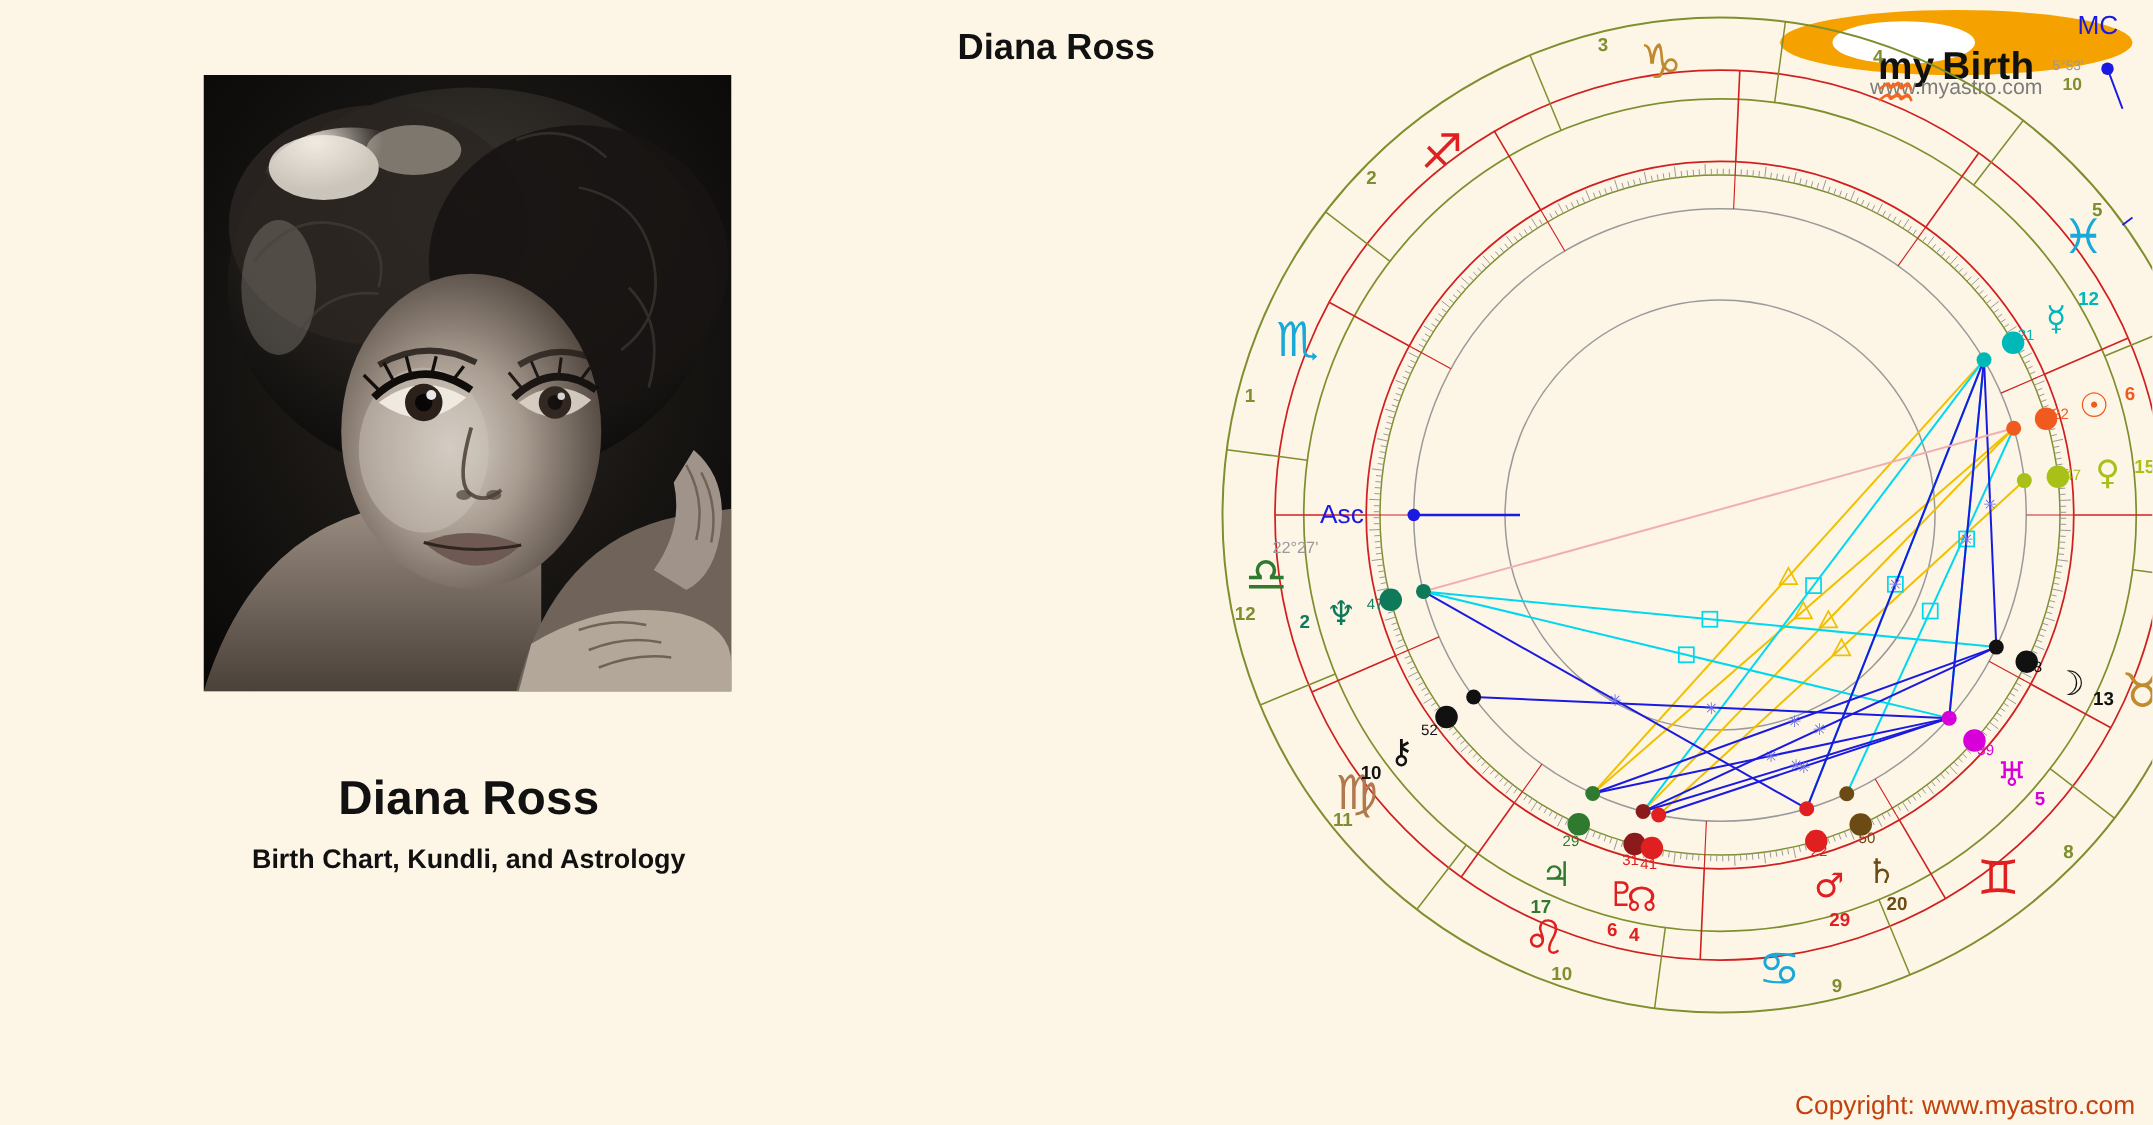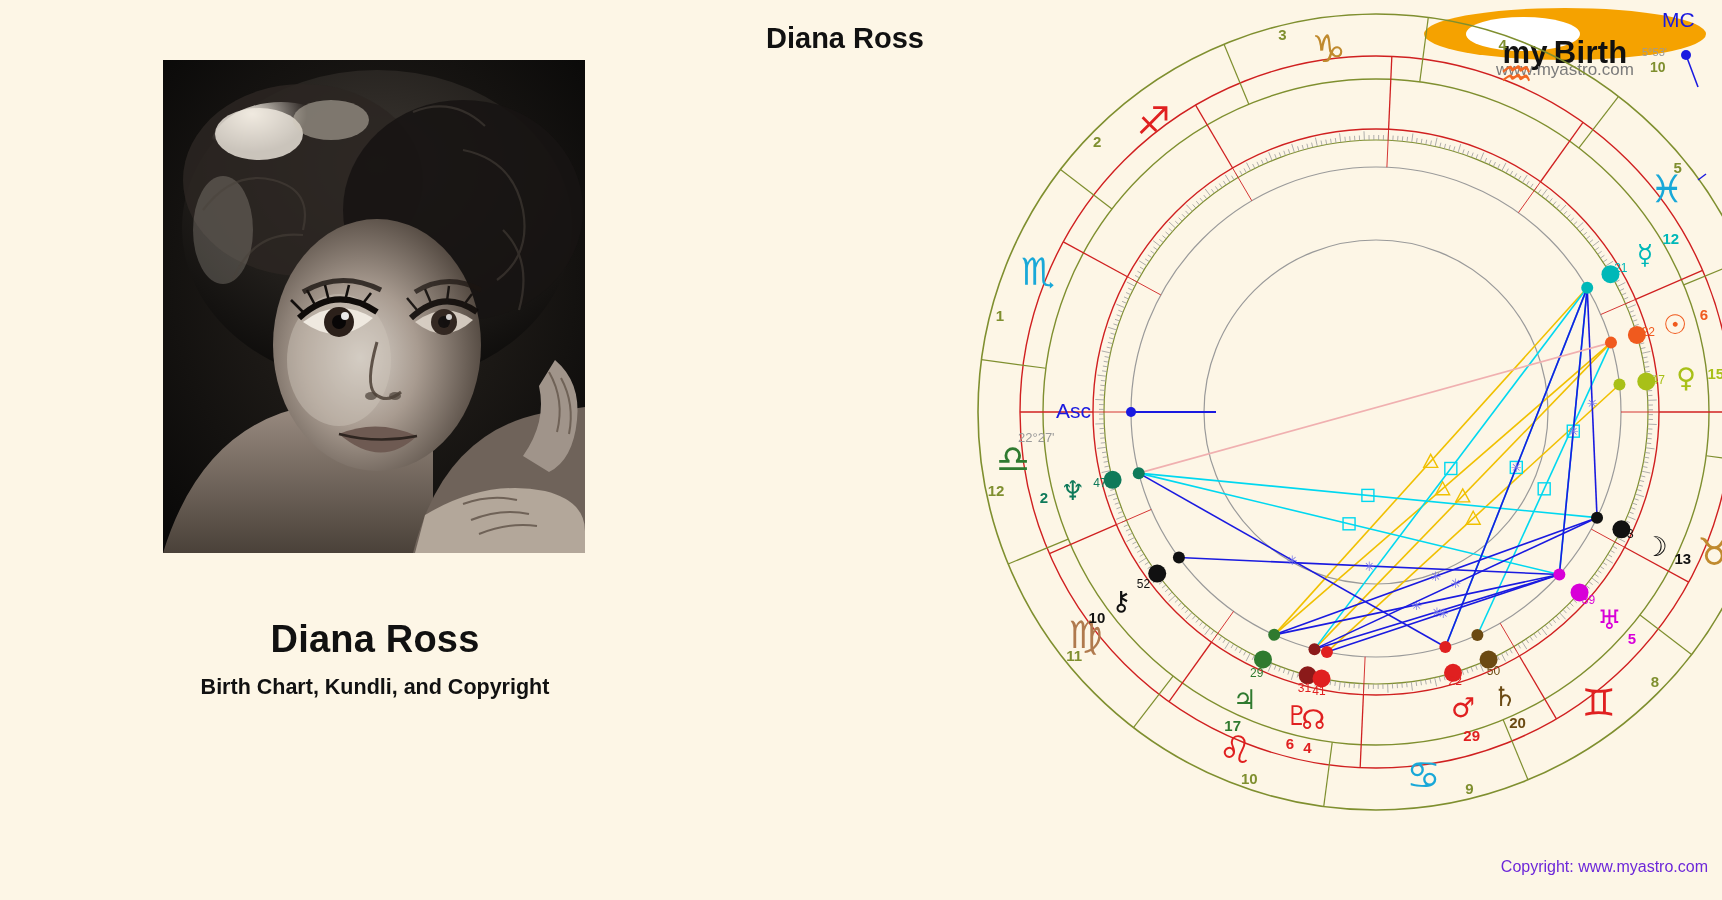--- a/index.html
+++ b/index.html
@@ -45,22 +45,22 @@
     font-size:31px;font-weight:bold;color:#111;
     letter-spacing:.3px;
   }
   .brand-text .my{margin-right:6px;}
   .brand-url{
     position:absolute;left:0;top:54px;width:290px;
     text-align:center;font-size:17px;color:#7b7b7b;
   }
 
   .copyright{
-    position:absolute;right:14px;bottom:24px;
-    font-size:16px;color:#6d28d9;
+    position:absolute;right:14px;bottom:3px;
+    font-size:21px;color:#c2410c;
   }
 
   .chart-title{
     position:absolute;left:766px;top:22px;
     font-size:29px;font-weight:bold;color:#111;
   }
 
   .wheel{position:absolute;left:740px;top:0px;}
   svg{shape-rendering:geometricPrecision;}
   .lbl{font-family:"Liberation Sans", sans-serif;}
@@ -176,21 +176,21 @@
           </g>
           <path d="M252 232 q32 -20 66 -2" fill="none" stroke="#1c1512" stroke-width="5" opacity="0.8"></path>
         </g>
 
         <rect width="422" height="493" fill="none"></rect>
       </svg>
     </div>
 
     <div class="person-name">Diana Ross</div>
     <div class="person-sub">
-      <div>Birth Chart, Kundli, and Copyright</div>
+      <div>Birth Chart, Kundli, and Astrology</div>
     </div>
   </div>
 
   <div class="brand">
     <svg class="brand-ellipse" width="290" height="56">
       <ellipse cx="145" cy="28" rx="141" ry="26" fill="#f5a200"></ellipse>
       <ellipse cx="103" cy="28" rx="57" ry="17" fill="#ffffff"></ellipse>
     </svg>
     <div class="brand-text">
       <span class="my">my</span>

